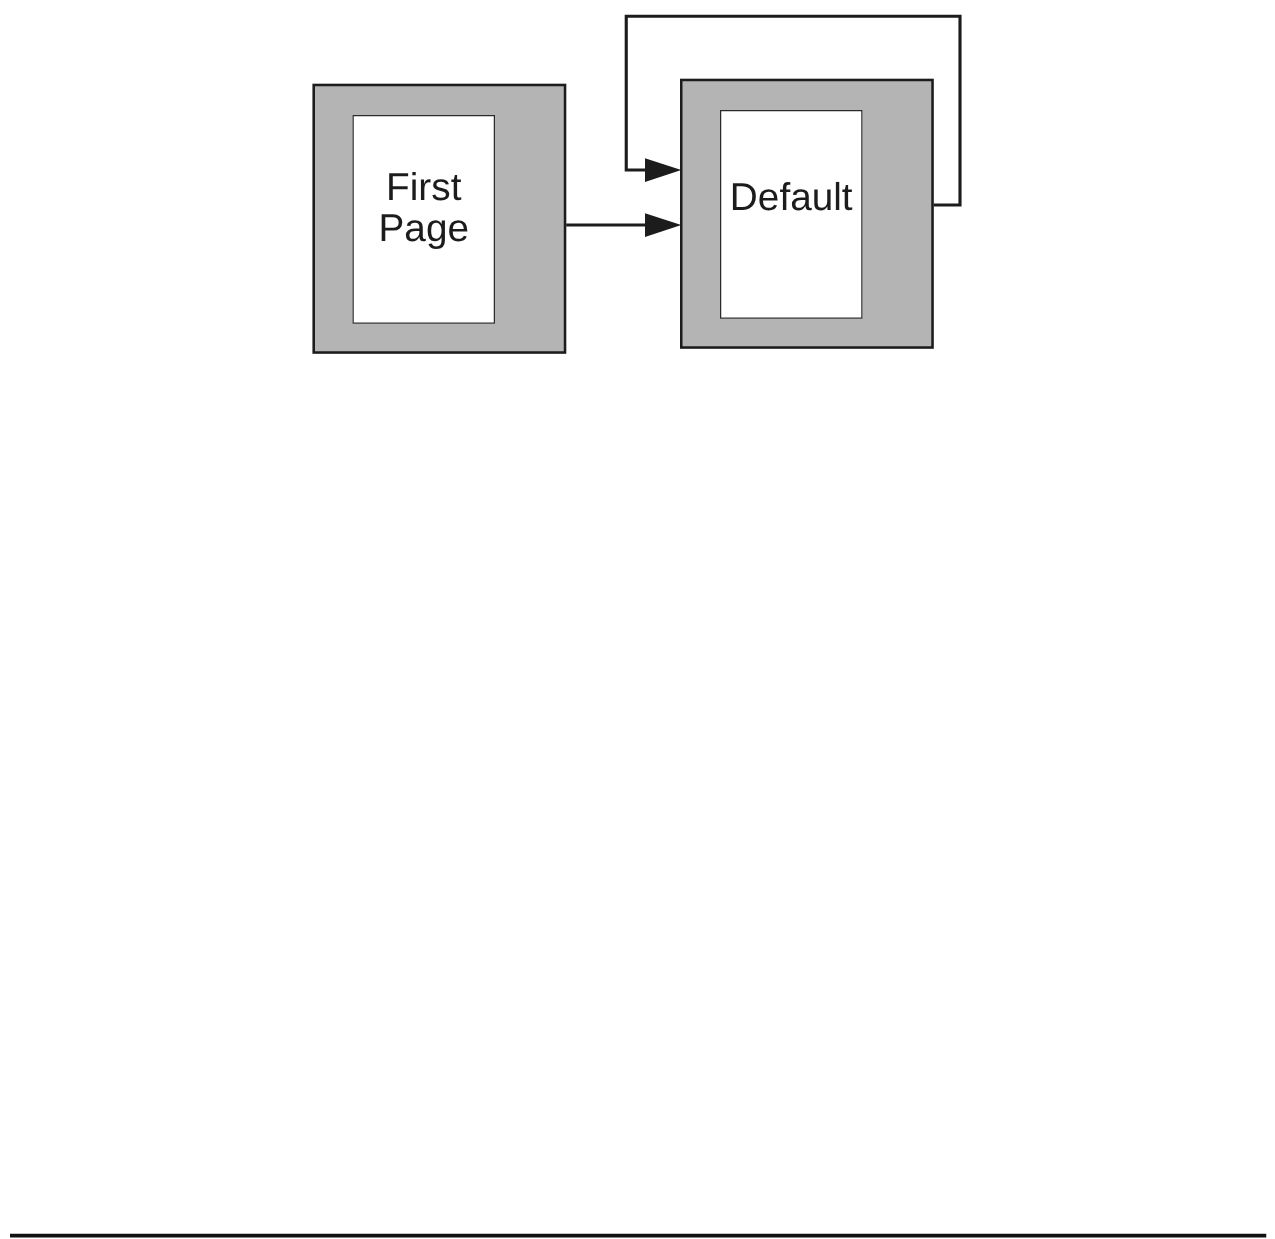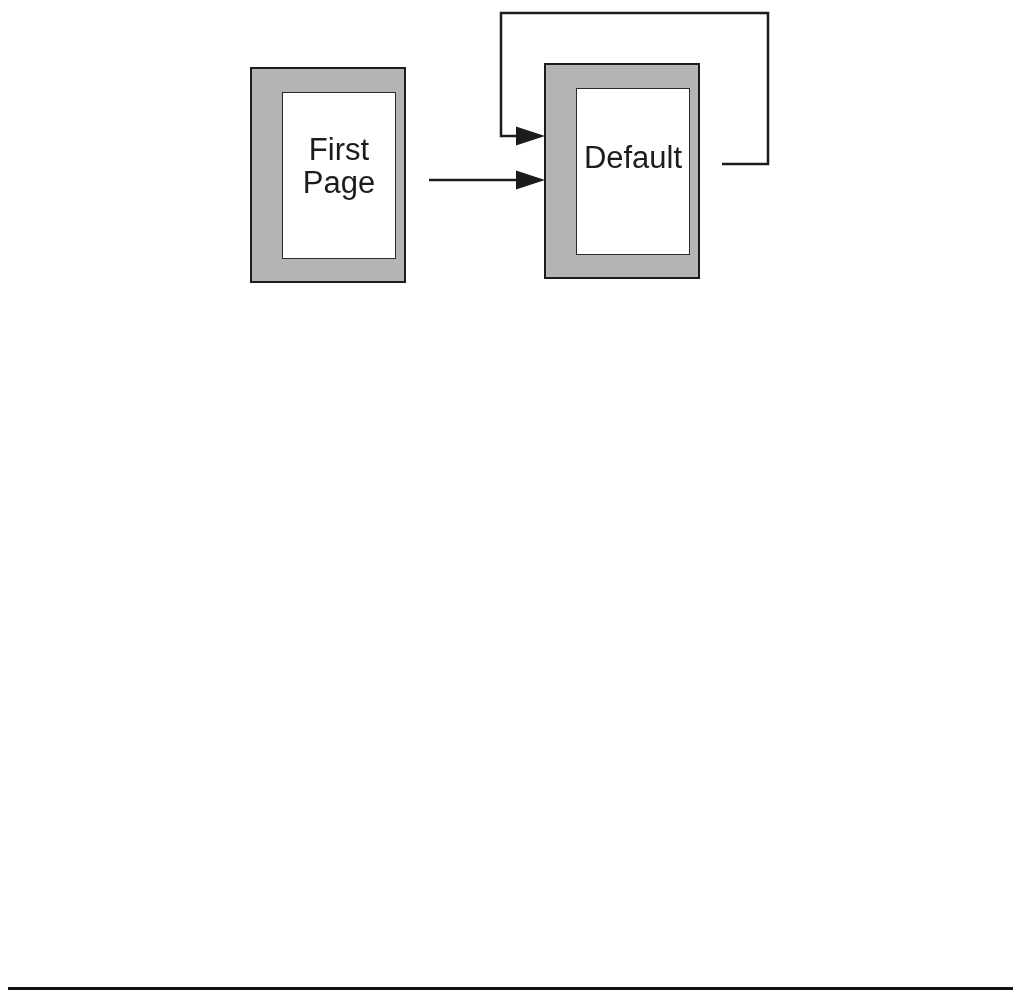--- a/index.html
+++ b/index.html
@@ -37,21 +37,21 @@
     stroke: var(--line, #1c1c1c);
     stroke-width: 2.5;
     stroke-linejoin: miter;
   }
   .connectors polygon {
     fill: var(--line, #1c1c1c);
     stroke: none;
   }
   .page-node {
     position: absolute;
-    width: 156px;
+    width: 203px;
     height: 216px;
     background: var(--page_fill, #b4b4b4);
     border: 2px solid var(--line, #1c1c1c);
   }
   .page-node.first   { left: 250px; top: 67px; }
   .page-node.default { left: 544px; top: 63px; }
   .page-inner {
     position: absolute;
     left: 30px;
     top: 23px;

